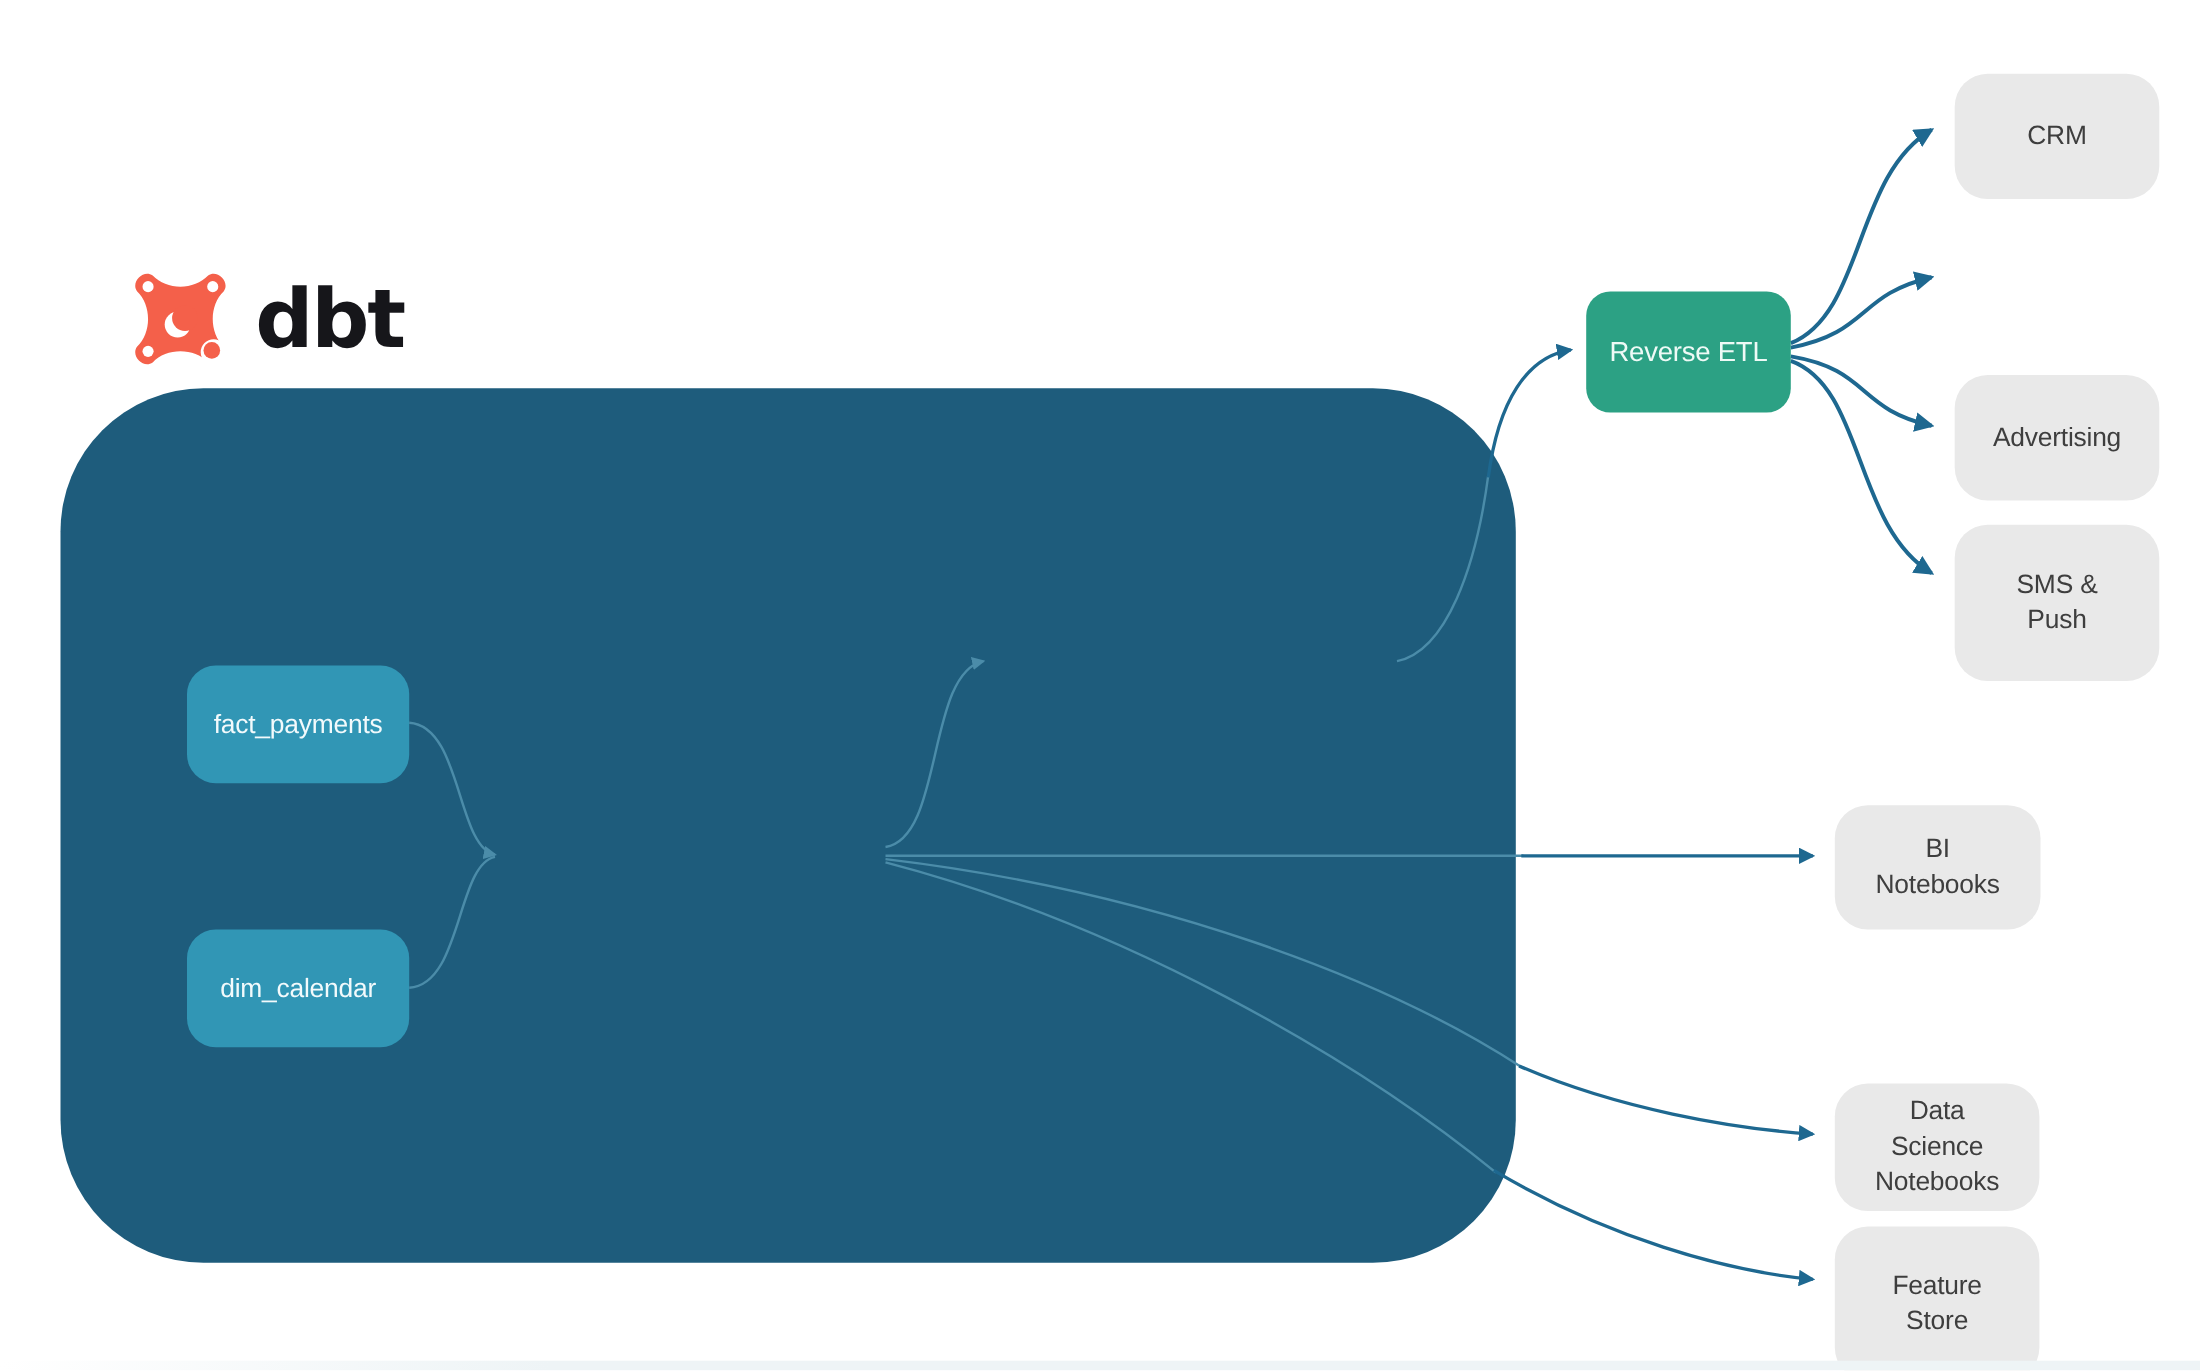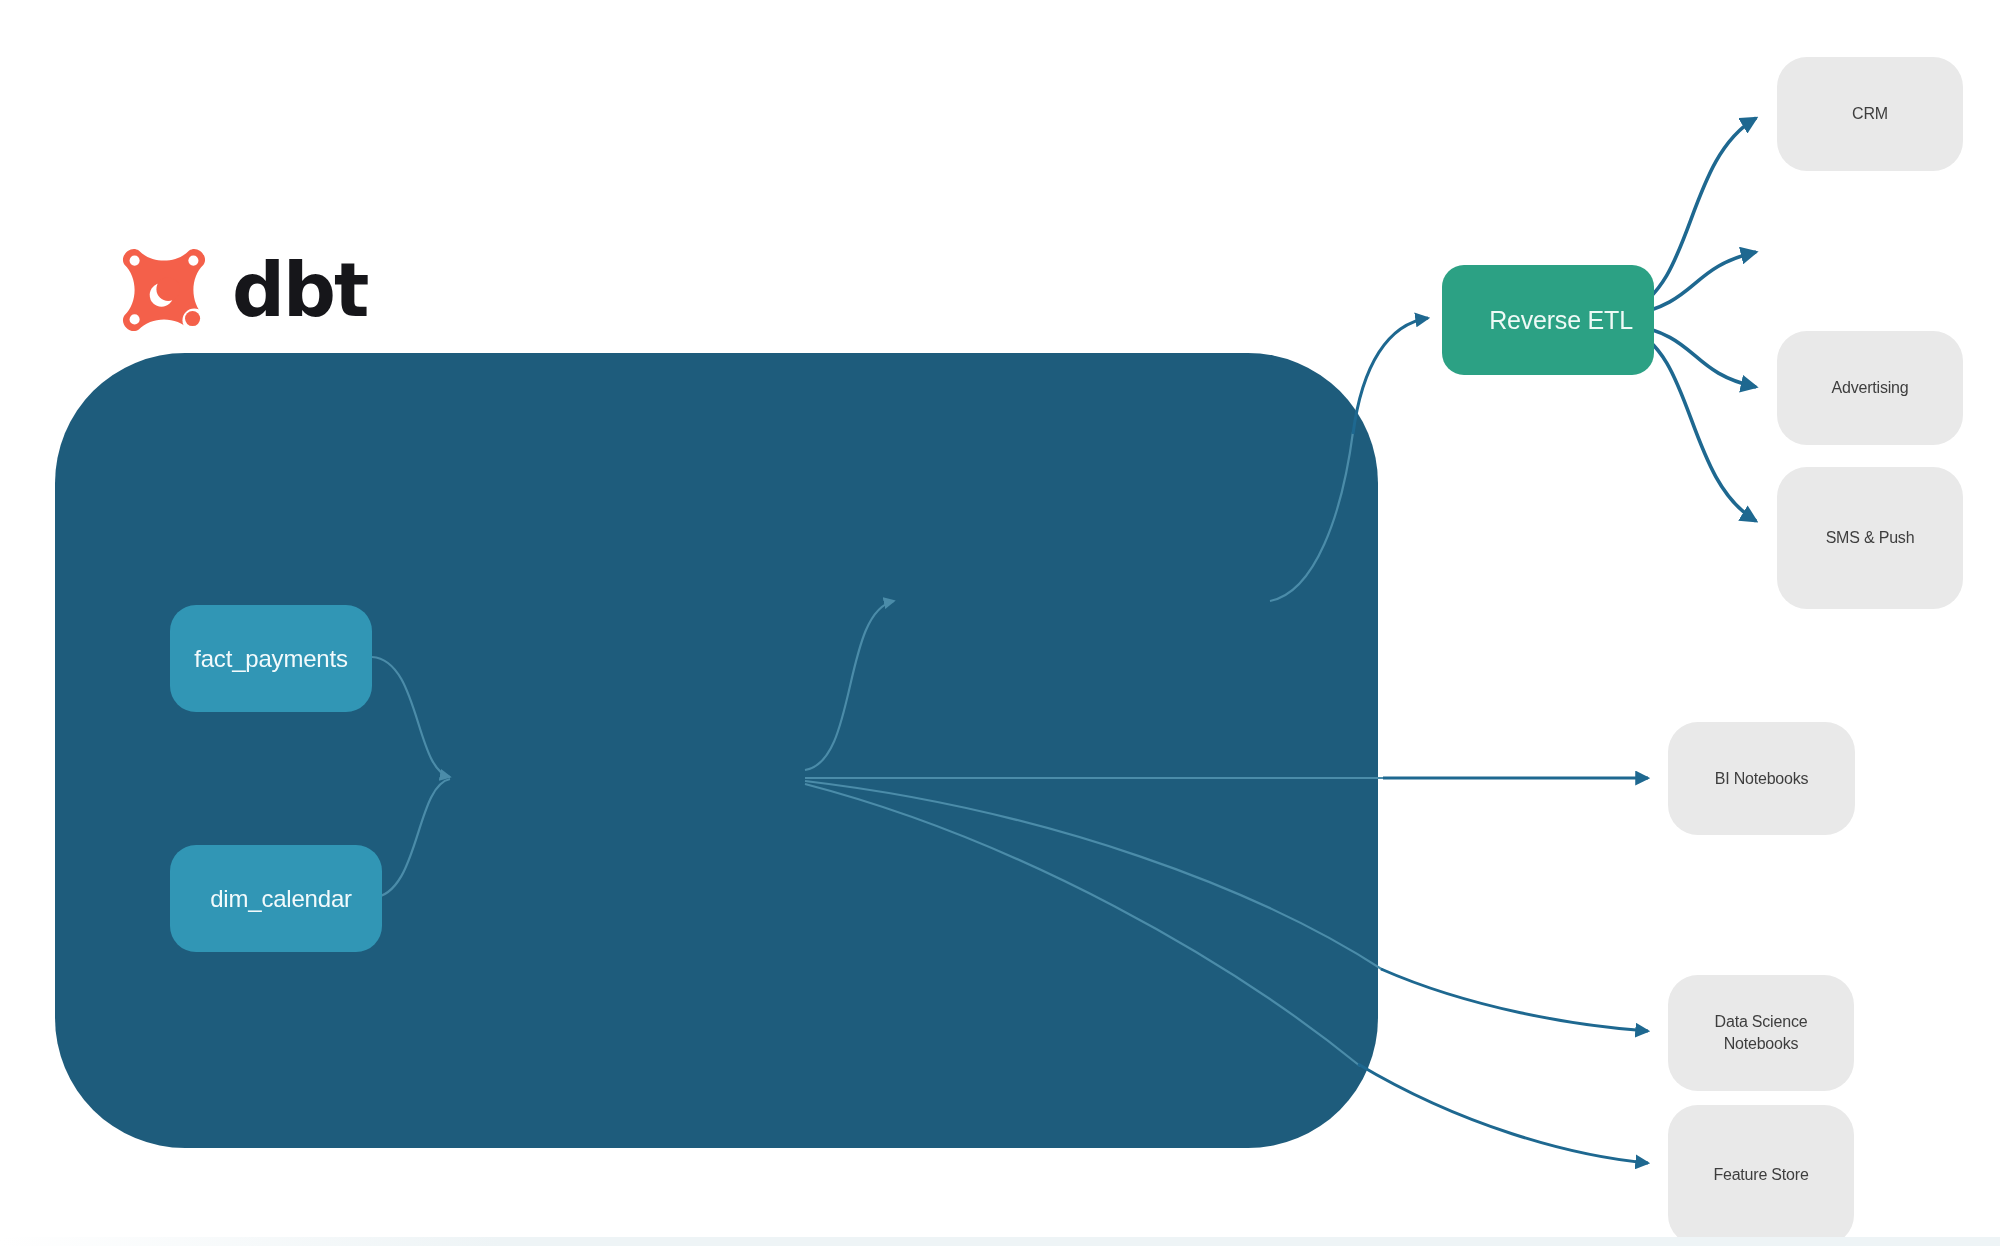--- a/index.html
+++ b/index.html
@@ -39,27 +39,27 @@
   .ah-light-fill{fill:var(--arrow-light);}
   
   .node{
     position:absolute;display:flex;align-items:center;justify-content:center;
     border-radius:26px;background:var(--node-teal);color:#f2fafc;
     font-size:24px;letter-spacing:-0.2px;text-align:center;white-space:nowrap;
   }
   .node.green{background:var(--green);border-radius:22px;color:#eefaf6;font-size:25px;}
   .node.gray{
     background:var(--gray-box);color:var(--gray-text);border-radius:30px;
-    font-size:16px;white-space:normal;line-height:1.35;padding:0 32px;box-sizing:border-box;
+    font-size:24px;white-space:normal;line-height:1.35;padding:0 32px;box-sizing:border-box;margin-top:10px;
   }
   .n-fact{left:170px;top:605px;width:202px;height:107px;}
-  .n-dim{left:170px;top:845px;width:202px;height:107px;padding-left:10px;}
+  .n-dim{left:170px;top:845px;width:202px;height:107px;}
   .n-hist{left:470px;top:726px;width:335px;height:107px;}
   .n-current{left:910px;top:552px;width:360px;height:105px;}
-  .n-retl{left:1442px;top:265px;width:186px;height:110px;padding-left:26px;}
+  .n-retl{left:1442px;top:265px;width:186px;height:110px;}
   .n-crm{left:1777px;top:57px;width:186px;height:114px;}
   .n-email{left:1777px;top:194px;width:186px;height:114px;}
   .n-adv{left:1777px;top:331px;width:186px;height:114px;}
   .n-sms{left:1777px;top:467px;width:186px;height:142px;}
   .n-bi{left:1668px;top:722px;width:187px;height:113px;}
   .n-ds{left:1668px;top:975px;width:186px;height:116px;}
   .n-fs{left:1668px;top:1105px;width:186px;height:140px;}
   
   .bottom-strip{
     position:absolute;left:0;right:0;bottom:0;height:9px;

